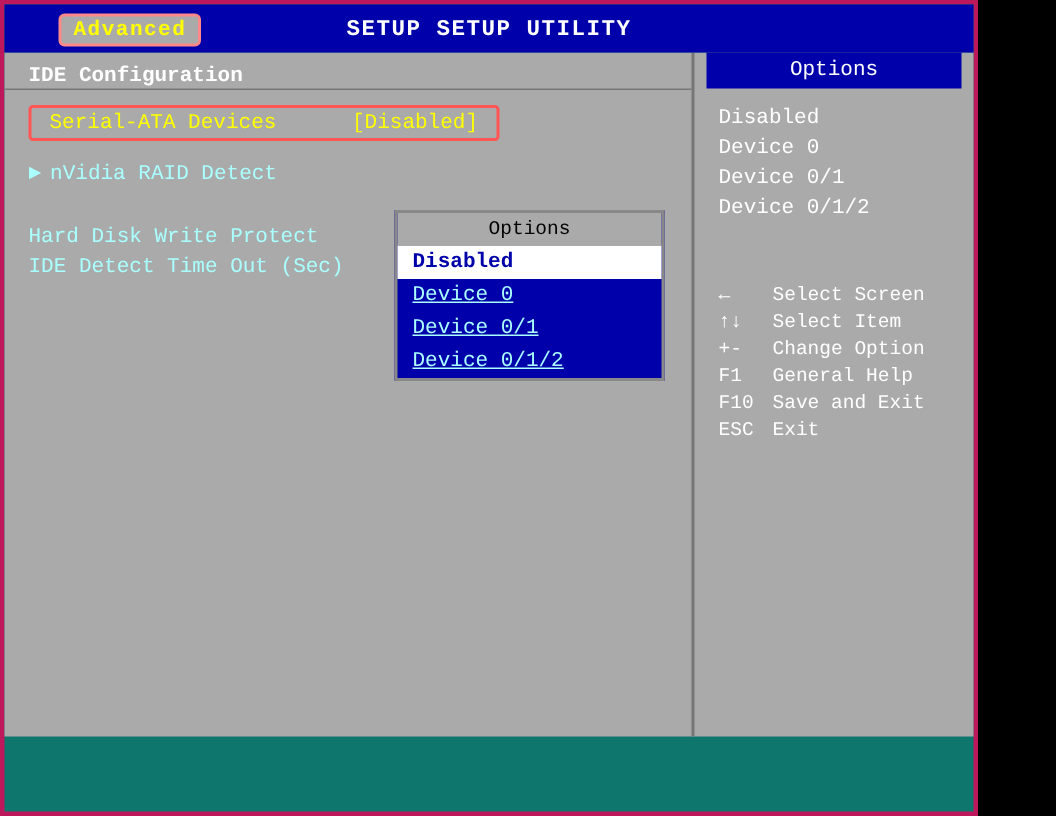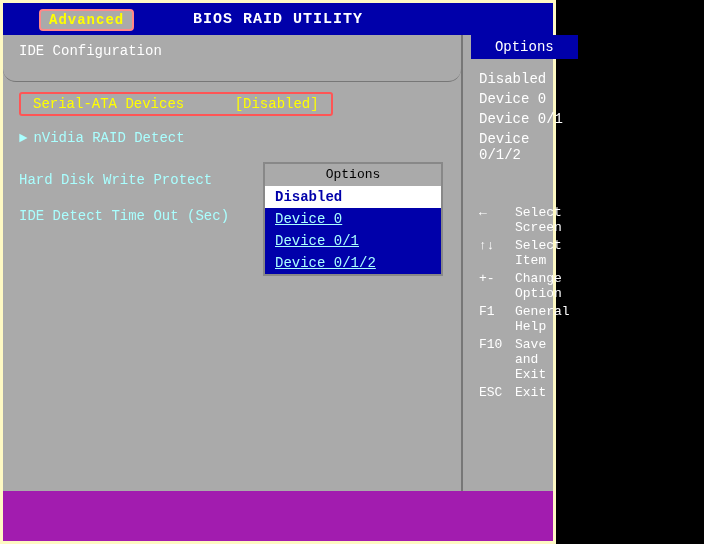--- a/index.html
+++ b/index.html
@@ -5,24 +5,24 @@
     * { margin: 0; padding: 0; box-sizing: border-box; }
     body {
       width: 704px;
       height: 544px;
       background: #000;
       font-family: 'Courier New', Courier, monospace;
       font-size: 14px;
       overflow: hidden;
     }
     .outer-border {
-      width: 556px;
+      width: 652px;
       height: 544px;
-      background: #a21caf;
-      border: 3px solid #fef9c3;
+      background: #0f766e;
+      border: 3px solid #be185d;
     }
     
     .top-bar {
       background: #00a;
       height: 32px;
       display: flex;
       align-items: center;
       justify-content: center;
       color: #fff;
       font-size: 15px;
@@ -49,24 +49,23 @@
     }
     
     .left-panel {
       flex: 0 0 460px;
       border-right: 2px solid #777;
       padding: 0;
     }
     .section-title {
       color: #fff;
       font-size: 14px;
-      font-weight: normal;
-      padding: 8px 16px 22px 16px;
+      font-weight: bold;
+      padding: 8px 16px 0 16px;
       border-bottom: 1px solid #777;
-      border-radius: 13px;
     }
     .selected-item {
       display: inline-block;
       margin: 10px 16px;
       border: 2px solid #f55;
       border-radius: 3px;
       padding: 2px 12px;
       color: #ff0;
       font-size: 14px;
       background: #aaa;
@@ -177,21 +176,21 @@
       font-size: 13px;
     }
   </style>
 </head>
 <body>
 
 <div class="outer-border">
 
   <div class="top-bar">
     <div class="tab-advanced">Advanced</div>
-    <span>BIOS RAID UTILITY</span>
+    <span>SETUP SETUP UTILITY</span>
   </div>
 
   <div class="main-area">
 
     <div class="left-panel">
       <div class="section-title">IDE Configuration</div>
 
       <div class="selected-item">
         <span>Serial-ATA Devices</span>
         &nbsp;&nbsp;&nbsp;&nbsp;
@@ -199,21 +198,21 @@
       </div>
 
       <div class="menu-item">
         <span class="arrow">►</span>
         <span>nVidia RAID Detect</span>
       </div>
 
       <div class="menu-divider"></div>
 
       <div class="popup-area">
-        <div class="plain-item" style="padding-left:16px;color:#aff;font-size:14px;margin-bottom:20px;">Hard Disk Write Protect</div>
+        <div class="plain-item" style="padding-left:16px;color:#aff;font-size:14px;margin-bottom:4px;">Hard Disk Write Protect</div>
         <div class="plain-item" style="padding-left:16px;color:#aff;font-size:14px;margin-bottom:19px;">IDE Detect Time Out (Sec)</div>
 
         <div class="popup-box">
           <div class="popup-title">Options</div>
           <div class="popup-item selected">Disabled</div>
           <div class="popup-item underline">Device 0</div>
           <div class="popup-item underline">Device 0/1</div>
           <div class="popup-item underline">Device 0/1/2</div>
         </div>
       </div>

